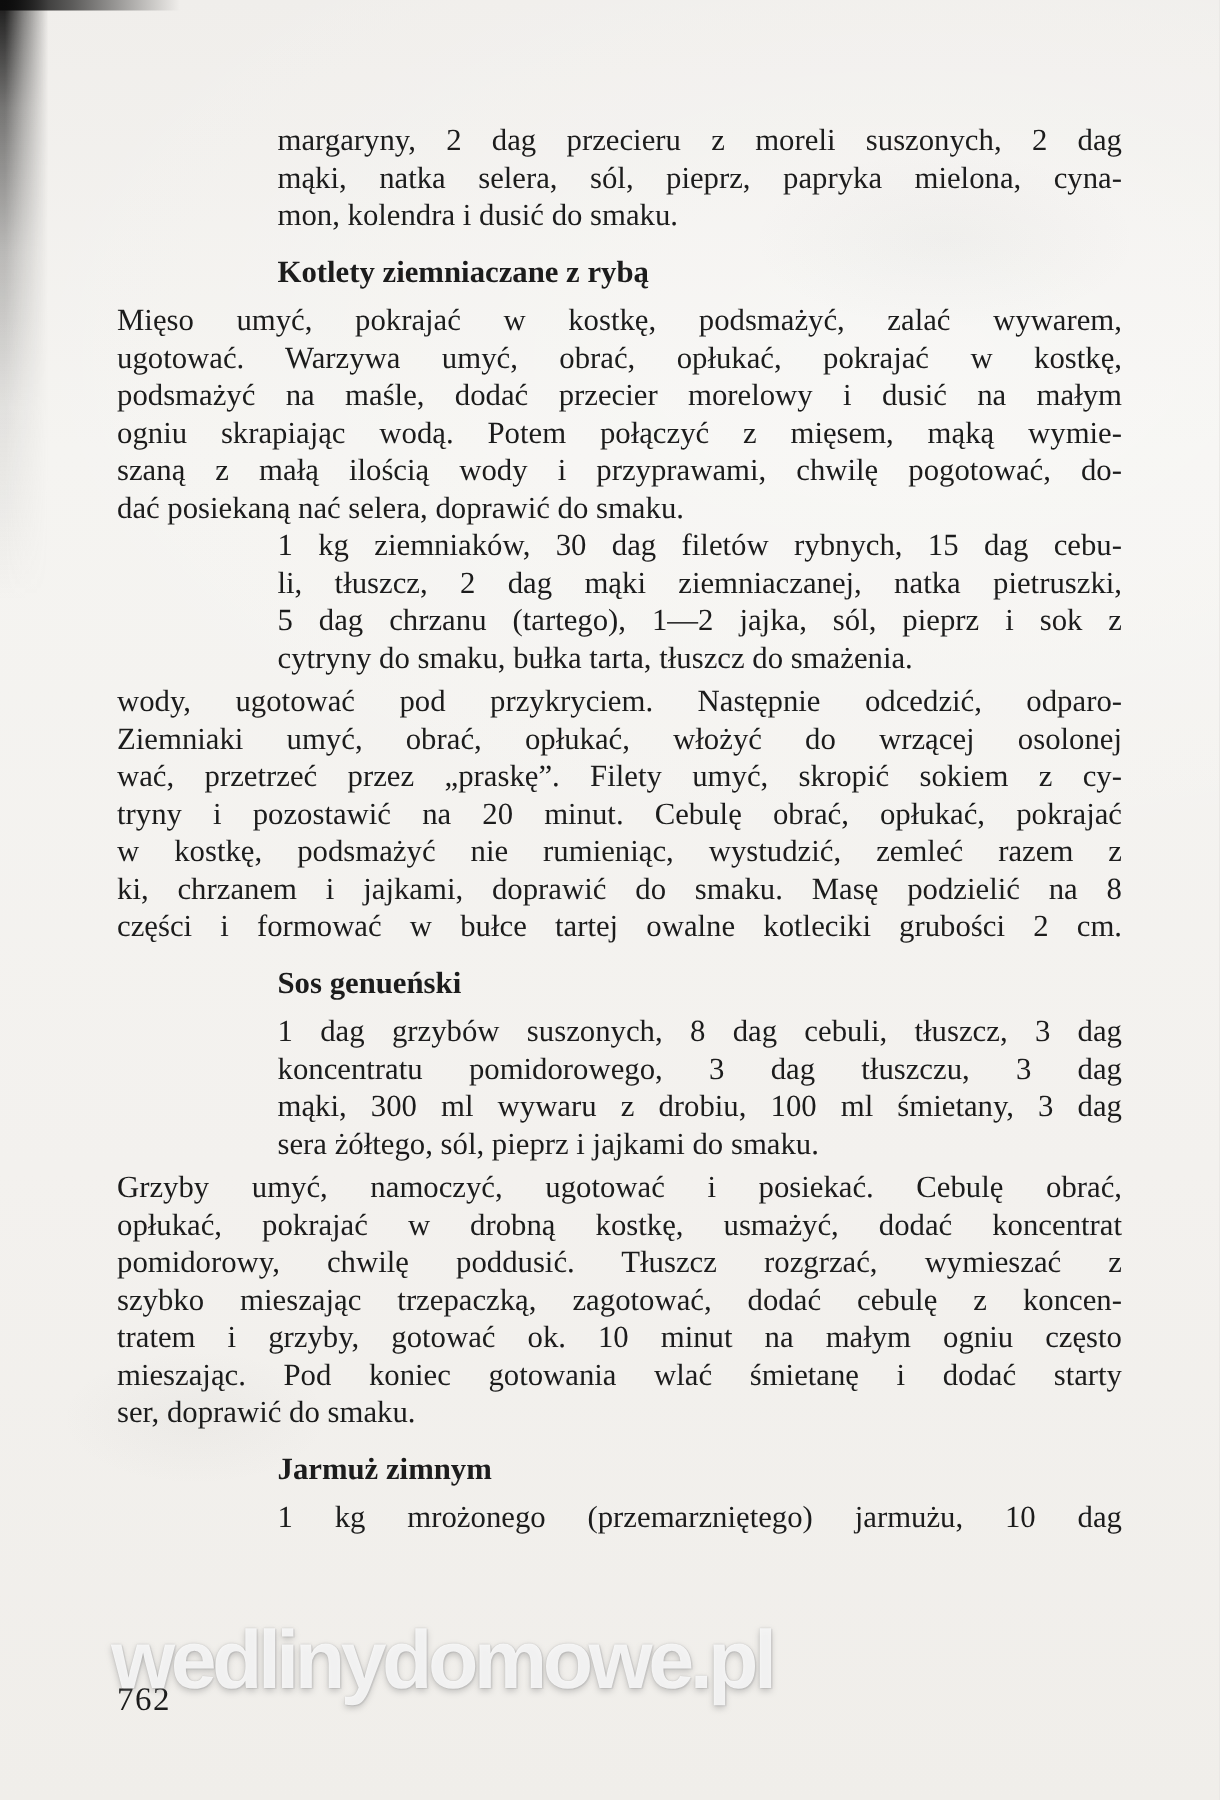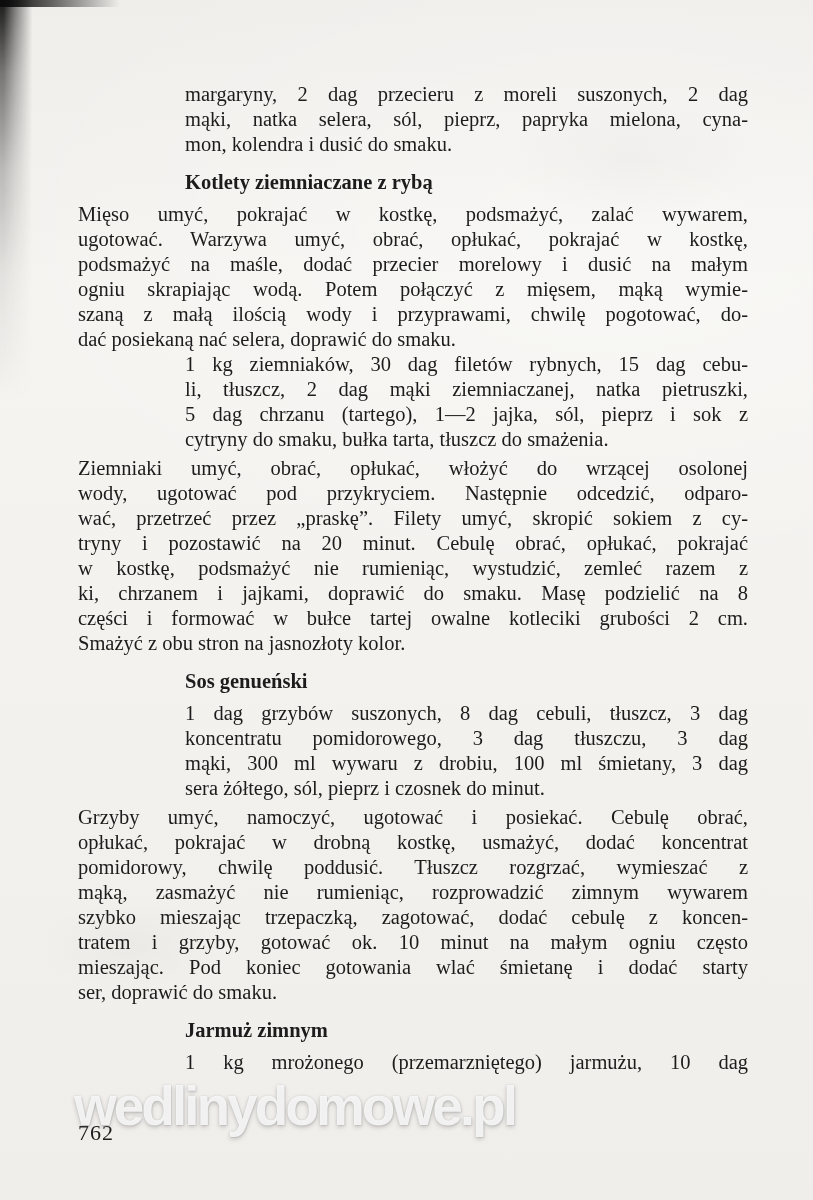--- a/index.html
+++ b/index.html
@@ -130,41 +130,39 @@
         <div class="line">szaną z małą ilością wody i przyprawami, chwilę pogotować, do-</div>
         <div class="line line-last">dać posiekaną nać selera, doprawić do smaku.</div>
       </div>
       <div class="block block-ingredients">
         <div class="line">1 kg ziemniaków, 30 dag filetów rybnych, 15 dag cebu-</div>
         <div class="line">li, tłuszcz, 2 dag mąki ziemniaczanej, natka pietruszki,</div>
         <div class="line">5 dag chrzanu (tartego), 1—2 jajka, sól, pieprz i sok z</div>
         <div class="line line-last">cytryny do smaku, bułka tarta, tłuszcz do smażenia.</div>
       </div>
       <div class="block block-paragraph">
+        <div class="line">wody, ugotować pod przykryciem. Następnie odcedzić, odparo-</div>
         <div class="line">Ziemniaki umyć, obrać, opłukać, włożyć do wrzącej osolonej</div>
-        <div class="line">wody, ugotować pod przykryciem. Następnie odcedzić, odparo-</div>
         <div class="line">wać, przetrzeć przez „praskę”. Filety umyć, skropić sokiem z cy-</div>
         <div class="line">tryny i pozostawić na 20 minut. Cebulę obrać, opłukać, pokrajać</div>
         <div class="line">w kostkę, podsmażyć nie rumieniąc, wystudzić, zemleć razem z</div>
         <div class="line">ki, chrzanem i jajkami, doprawić do smaku. Masę podzielić na 8</div>
         <div class="line">części i formować w bułce tartej owalne kotleciki grubości 2 cm.</div>
-        <div class="line line-last">Smażyć z obu stron na jasnozłoty kolor.</div>
       </div>
       <div class="block block-heading">Sos genueński</div>
       <div class="block block-ingredients">
         <div class="line">1 dag grzybów suszonych, 8 dag cebuli, tłuszcz, 3 dag</div>
         <div class="line">koncentratu pomidorowego, 3 dag tłuszczu, 3 dag</div>
         <div class="line">mąki, 300 ml wywaru z drobiu, 100 ml śmietany, 3 dag</div>
-        <div class="line line-last">sera żółtego, sól, pieprz i czosnek do minut.</div>
+        <div class="line line-last">sera żółtego, sól, pieprz i jajkami do smaku.</div>
       </div>
       <div class="block block-paragraph">
         <div class="line">Grzyby umyć, namoczyć, ugotować i posiekać. Cebulę obrać,</div>
         <div class="line">opłukać, pokrajać w drobną kostkę, usmażyć, dodać koncentrat</div>
         <div class="line">pomidorowy, chwilę poddusić. Tłuszcz rozgrzać, wymieszać z</div>
-        <div class="line">mąką, zasmażyć nie rumieniąc, rozprowadzić zimnym wywarem</div>
         <div class="line">szybko mieszając trzepaczką, zagotować, dodać cebulę z koncen-</div>
         <div class="line">tratem i grzyby, gotować ok. 10 minut na małym ogniu często</div>
         <div class="line">mieszając. Pod koniec gotowania wlać śmietanę i dodać starty</div>
         <div class="line line-last">ser, doprawić do smaku.</div>
       </div>
       <div class="block block-heading">Jarmuż zimnym</div>
       <div class="block block-ingredients">
         <div class="line">1 kg mrożonego (przemarzniętego) jarmużu, 10 dag</div>
       </div>
     </div>

